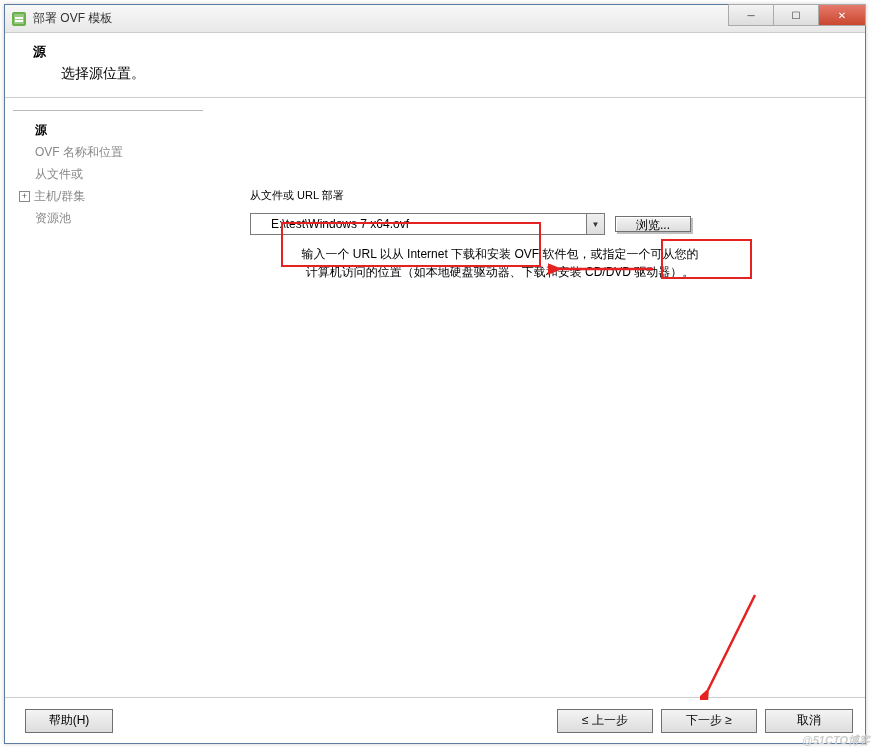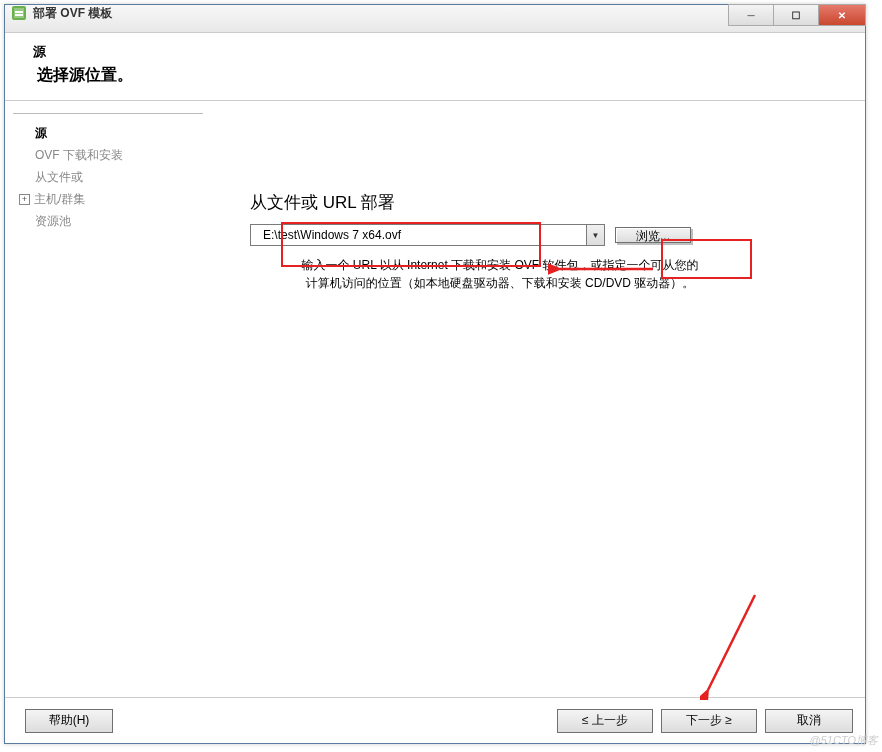--- a/index.html
+++ b/index.html
@@ -24,23 +24,22 @@
       background: #fff;
       display: flex;
       flex-direction: column;
       box-shadow: 0 0 4px rgba(0,0,0,0.2);
     }
     .title-bar {
       height: 28px;
       background: linear-gradient(to bottom, #f8f8f8, #e8e8e8);
       border-bottom: 1px solid #ccc;
       display: flex;
-      align-items: flex-start;
+      align-items: center;
       padding: 0 0 0 6px;
-      font-weight: bold;
     }
     .app-icon {
       width: 16px;
       height: 16px;
       margin-right: 6px;
       display: inline-flex;
       align-items: center;
       justify-content: center;
     }
     .title-text {
@@ -76,24 +75,23 @@
       border-bottom: 1px solid #ccc;
       background: #fff;
     }
     .header-title {
       font-weight: bold;
       font-size: 13px;
       color: #000;
       margin-bottom: 4px;
     }
     .header-subtitle {
-      font-size: 16px;
-      color: #000;
-      margin-left: 4px;
-      font-weight: bold;
+      font-size: 14px;
+      color: #000;
+      margin-left: 28px;
     }
     .body-section {
       flex: 1;
       display: flex;
       padding: 0;
       background: #fff;
       overflow: hidden;
     }
     .sidebar {
       width: 205px;
@@ -133,40 +131,40 @@
     .sidebar-item .expand-spacer {
       width: 16px;
       display: inline-block;
     }
     .main-content {
       flex: 1;
       padding: 90px 30px 10px 40px;
       position: relative;
     }
     .field-label {
-      font-size: 17px;
+      font-size: 11px;
       color: #000;
       margin-bottom: 10px;
     }
     .input-row {
       display: flex;
       align-items: center;
       gap: 10px;
       margin-bottom: 10px;
       position: relative;
     }
     .combo-wrap {
       position: relative;
       width: 355px;
     }
     .text-input {
       width: 355px;
       height: 22px;
       border: 1px solid #7a7a7a;
-      padding: 2px 20px 2px 12px;
+      padding: 2px 20px 2px 20px;
       font-size: 12px;
       font-family: Tahoma, sans-serif;
       background: #fff;
     }
     .combo-arrow {
       position: absolute;
       right: 1px;
       top: 1px;
       width: 18px;
       height: 20px;
@@ -244,25 +242,26 @@
       font-size: 12px;
       cursor: pointer;
       margin-left: 8px;
       font-family: inherit;
     }
     .footer-btn.nav {
       width: 96px;
     }
     .watermark {
       position: absolute;
-      right: 4px;
+      right: 12px;
       bottom: 4px;
       font-size: 11px;
       color: #ccc;
       font-style: italic;
+      font-weight: bold;
     }
   </style>
 </head>
 <body>
 
 <div class="window">
 
   <div class="title-bar">
     <span class="app-icon">
       <svg width="16" height="16" viewBox="0 0 16 16">
@@ -287,21 +286,21 @@
 
   <div class="body-section">
     <div class="sidebar">
       <hr>
       <div class="sidebar-item active">
         <span class="expand-spacer"></span>
         <span>源</span>
       </div>
       <div class="sidebar-item">
         <span class="expand-spacer"></span>
-        <span>OVF 下载和安装</span>
+        <span>OVF 名称和位置</span>
       </div>
       <div class="sidebar-item">
         <span class="expand-spacer"></span>
         <span>从文件或</span>
       </div>
       <div class="sidebar-item">
         <span class="expand-box">+</span>
         <span>主机/群集</span>
       </div>
       <div class="sidebar-item">

